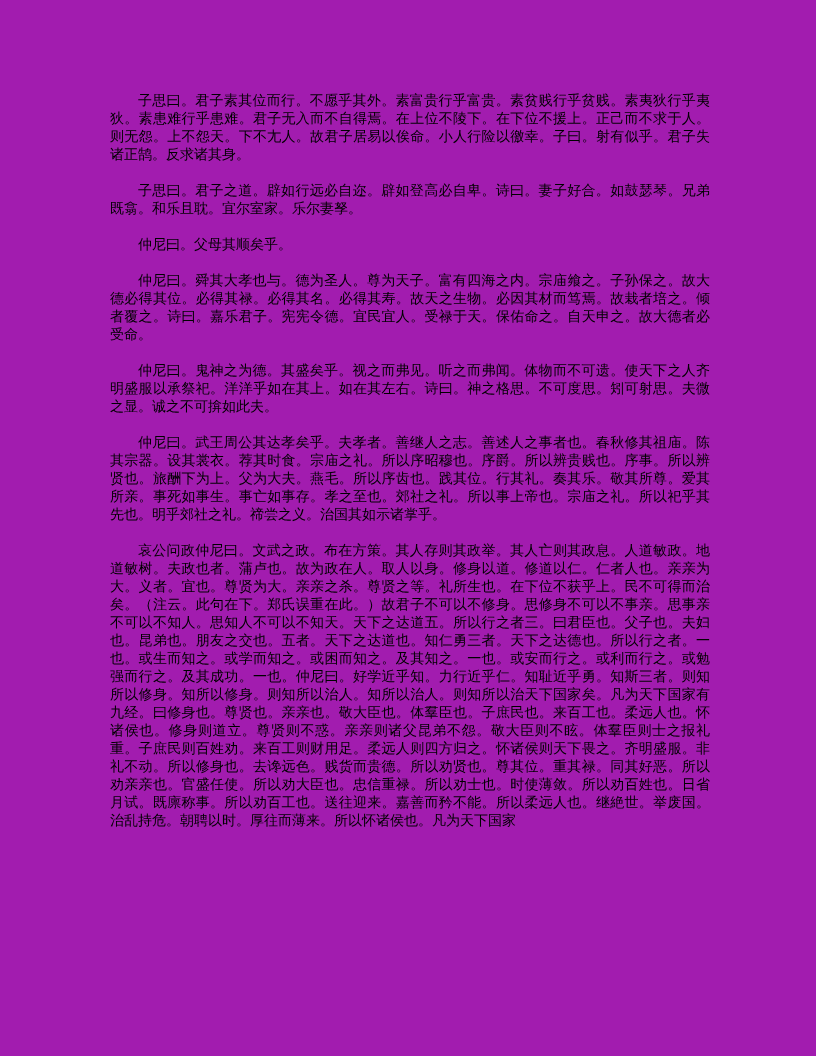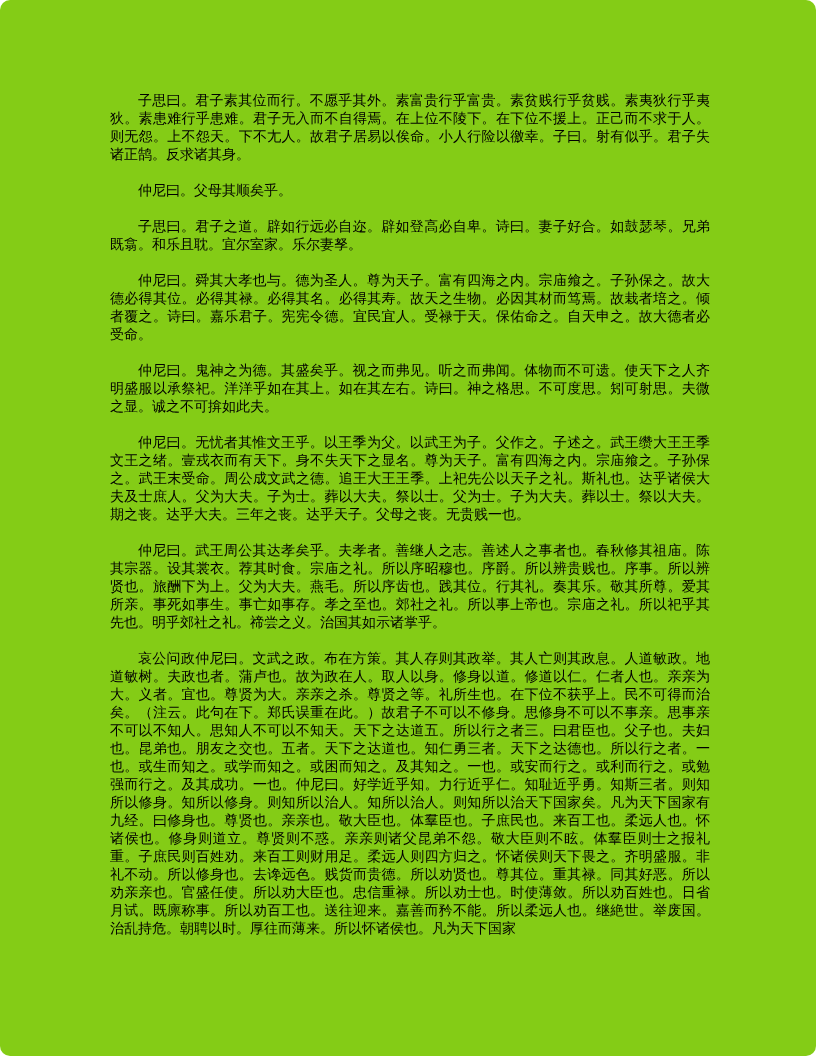--- a/index.html
+++ b/index.html
@@ -4,24 +4,23 @@
 <style>
   html, body {
     margin: 0;
     padding: 0;
     background: #ffffff;
   }
   .page {
     position: relative;
     width: 816px;
     height: 1056px;
-    background: #84cc16;
+    background: #a21caf;
     overflow: hidden;
     font-family: "Liberation Serif", "DejaVu Serif", serif;
-    border-radius: 10px;
   }
   .text-block {
     position: absolute;
     left: 110px;
     top: 92px;
     width: 600px;
     color: #000000;
   }
   .text-block p {
     font-size: 14px;
@@ -33,21 +32,20 @@
     word-break: break-all;
     color: #000000;
   }
 </style>
 </head>
 <body>
 
 <div class="page">
   <div class="text-block">
     <p>子思曰。君子素其位而行。不愿乎其外。素富贵行乎富贵。素贫贱行乎贫贱。素夷狄行乎夷狄。素患难行乎患难。君子无入而不自得焉。在上位不陵下。在下位不援上。正己而不求于人。则无怨。上不怨天。下不尢人。故君子居易以俟命。小人行险以徼幸。子曰。射有似乎。君子失诸正鹄。反求诸其身。</p>
+    <p>子思曰。君子之道。辟如行远必自迩。辟如登高必自卑。诗曰。妻子好合。如鼓瑟琴。兄弟既翕。和乐且耽。宜尔室家。乐尔妻孥。</p>
     <p>仲尼曰。父母其顺矣乎。</p>
-    <p>子思曰。君子之道。辟如行远必自迩。辟如登高必自卑。诗曰。妻子好合。如鼓瑟琴。兄弟既翕。和乐且耽。宜尔室家。乐尔妻孥。</p>
     <p>仲尼曰。舜其大孝也与。德为圣人。尊为天子。富有四海之内。宗庙飨之。子孙保之。故大德必得其位。必得其禄。必得其名。必得其寿。故天之生物。必因其材而笃焉。故栽者培之。倾者覆之。诗曰。嘉乐君子。宪宪令德。宜民宜人。受禄于天。保佑命之。自天申之。故大德者必受命。</p>
     <p>仲尼曰。鬼神之为德。其盛矣乎。视之而弗见。听之而弗闻。体物而不可遗。使天下之人齐明盛服以承祭祀。洋洋乎如在其上。如在其左右。诗曰。神之格思。不可度思。矧可射思。夫微之显。诚之不可揜如此夫。</p>
-    <p>仲尼曰。无忧者其惟文王乎。以王季为父。以武王为子。父作之。子述之。武王缵大王王季文王之绪。壹戎衣而有天下。身不失天下之显名。尊为天子。富有四海之内。宗庙飨之。子孙保之。武王末受命。周公成文武之德。追王大王王季。上祀先公以天子之礼。斯礼也。达乎诸侯大夫及士庶人。父为大夫。子为士。葬以大夫。祭以士。父为士。子为大夫。葬以士。祭以大夫。期之丧。达乎大夫。三年之丧。达乎天子。父母之丧。无贵贱一也。</p>
     <p>仲尼曰。武王周公其达孝矣乎。夫孝者。善继人之志。善述人之事者也。春秋修其祖庙。陈其宗器。设其裳衣。荐其时食。宗庙之礼。所以序昭穆也。序爵。所以辨贵贱也。序事。所以辨贤也。旅酬下为上。父为大夫。燕毛。所以序齿也。践其位。行其礼。奏其乐。敬其所尊。爱其所亲。事死如事生。事亡如事存。孝之至也。郊社之礼。所以事上帝也。宗庙之礼。所以祀乎其先也。明乎郊社之礼。禘尝之义。治国其如示诸掌乎。</p>
     <p>哀公问政仲尼曰。文武之政。布在方策。其人存则其政举。其人亡则其政息。人道敏政。地道敏树。夫政也者。蒲卢也。故为政在人。取人以身。修身以道。修道以仁。仁者人也。亲亲为大。义者。宜也。尊贤为大。亲亲之杀。尊贤之等。礼所生也。在下位不获乎上。民不可得而治矣。（注云。此句在下。郑氏误重在此。）故君子不可以不修身。思修身不可以不事亲。思事亲不可以不知人。思知人不可以不知天。天下之达道五。所以行之者三。曰君臣也。父子也。夫妇也。昆弟也。朋友之交也。五者。天下之达道也。知仁勇三者。天下之达德也。所以行之者。一也。或生而知之。或学而知之。或困而知之。及其知之。一也。或安而行之。或利而行之。或勉强而行之。及其成功。一也。仲尼曰。好学近乎知。力行近乎仁。知耻近乎勇。知斯三者。则知所以修身。知所以修身。则知所以治人。知所以治人。则知所以治天下国家矣。凡为天下国家有九经。曰修身也。尊贤也。亲亲也。敬大臣也。体羣臣也。子庶民也。来百工也。柔远人也。怀诸侯也。修身则道立。尊贤则不惑。亲亲则诸父昆弟不怨。敬大臣则不眩。体羣臣则士之报礼重。子庶民则百姓劝。来百工则财用足。柔远人则四方归之。怀诸侯则天下畏之。齐明盛服。非礼不动。所以修身也。去谗远色。贱货而贵德。所以劝贤也。尊其位。重其禄。同其好恶。所以劝亲亲也。官盛任使。所以劝大臣也。忠信重禄。所以劝士也。时使薄敛。所以劝百姓也。日省月试。既廪称事。所以劝百工也。送往迎来。嘉善而矜不能。所以柔远人也。继絶世。举废国。治乱持危。朝聘以时。厚往而薄来。所以怀诸侯也。凡为天下国家</p>
   </div>
 </div>
 
 </body></html>

